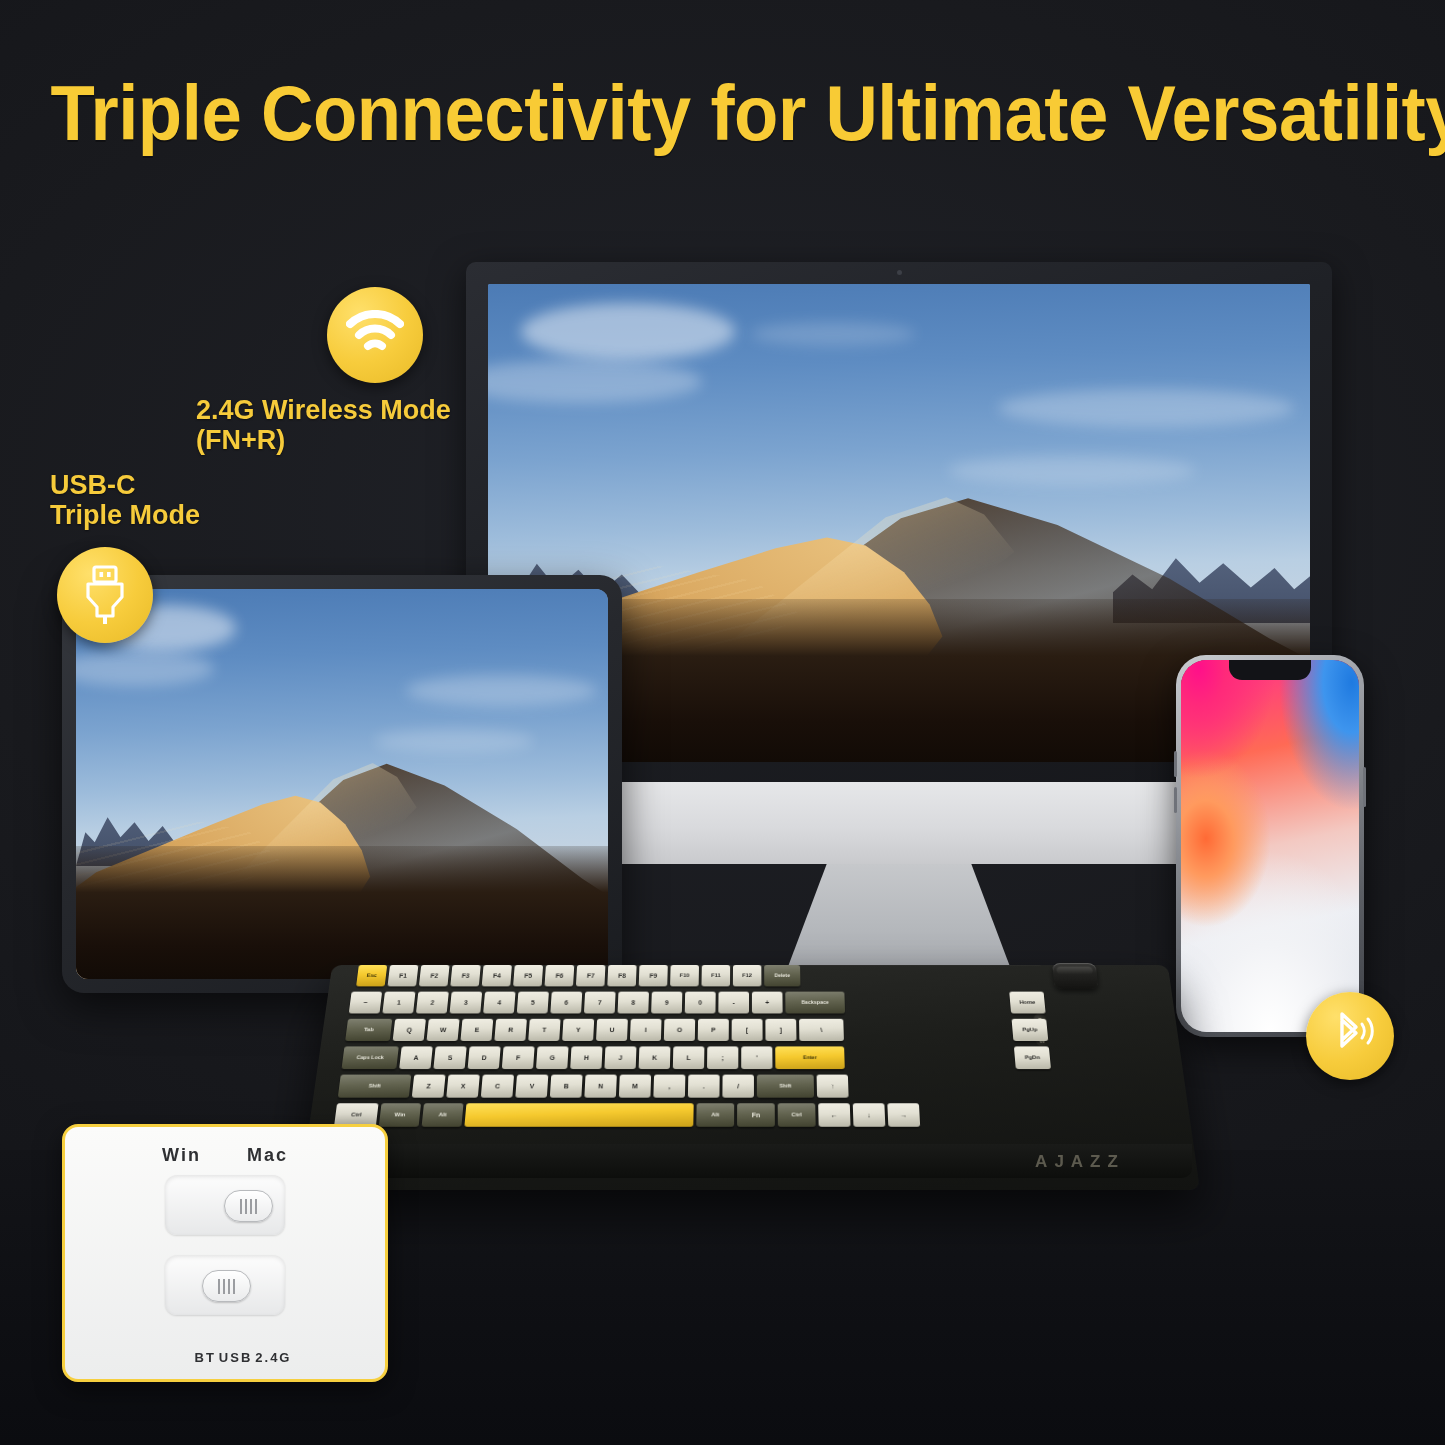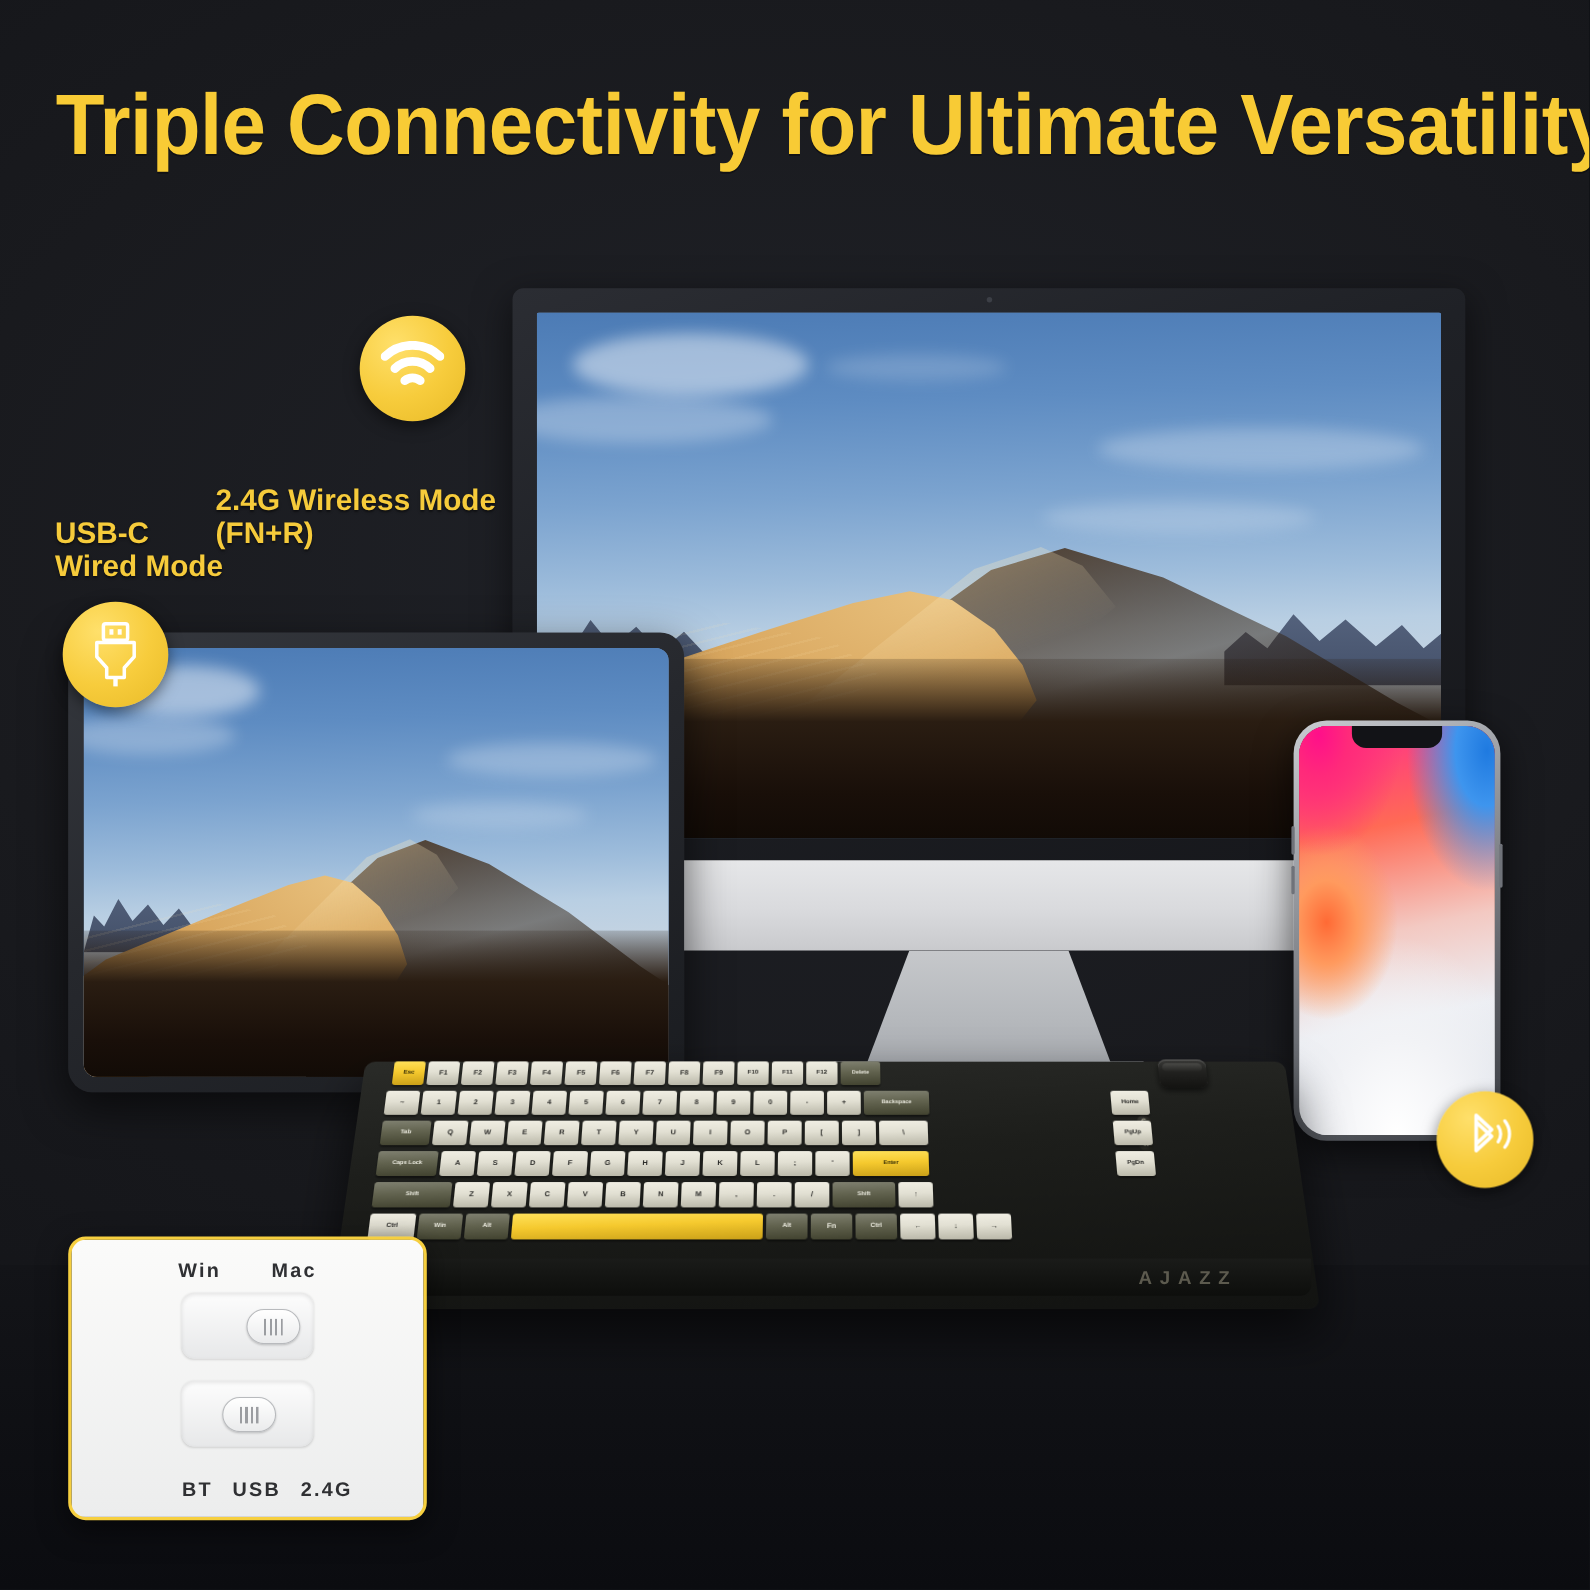--- a/index.html
+++ b/index.html
@@ -227,41 +227,41 @@
   .badge{
     position:absolute;border-radius:50%;
     background:radial-gradient(circle at 34% 28%, #ffe06b 0%, #f7cc3c 52%, #e8ba27 100%);
     display:flex;align-items:center;justify-content:center;
     box-shadow:0 4px 14px rgba(0,0,0,.5);
   }
   .label{
     position:absolute;color:#f6cb3b;font-weight:700;line-height:1.12;
     text-shadow:0 1px 2px rgba(0,0,0,.5);
   }
-  .lbl-wifi{left:196px;top:395px;width:300px;font-size:27px;margin-top:45px;}
+  .lbl-wifi{left:196px;top:395px;width:300px;font-size:27px;}
   .lbl-usb{left:50px;top:470px;width:260px;font-size:27px;}
   .lbl-bt{left:1188px;top:1082px;width:250px;font-size:27px;}
 
   .badge-wifi{left:327px;top:287px;width:96px;height:96px;}
   .badge-usb{left:57px;top:547px;width:96px;height:96px;}
   .badge-bt{left:1306px;top:992px;width:88px;height:88px;}
 
   
   .switch-panel{
     position:absolute;left:62px;top:1124px;width:320px;height:252px;
     background:linear-gradient(180deg,#fbfbfa 0%,#eceded 100%);
     border:3px solid #f6cf3f;border-radius:16px;
     box-shadow:0 8px 26px rgba(0,0,0,.5);
   }
   .sw-caps{
     position:absolute;left:0;right:0;display:flex;justify-content:center;
     color:#2f3033;font-size:18px;font-weight:700;letter-spacing:2px;
   }
   .sw-caps.top{top:18px;gap:46px;}
-  .sw-caps.bot{bottom:14px;gap:18px;font-size:18px;padding-left:36px;}
+  .sw-caps.bot{bottom:14px;gap:3px;font-size:13px;padding-left:36px;}
   .sw-housing{
     position:absolute;left:50%;margin-left:-60px;width:120px;height:60px;
     background:linear-gradient(180deg,#fdfdfd 0%,#e7e8e9 100%);
     border-radius:12px;
     box-shadow:inset 0 2px 4px rgba(0,0,0,.10), 0 1px 2px rgba(0,0,0,.13);
   }
   .sw-housing.h1{top:48px;}
   .sw-housing.h2{top:128px;}
   .sw-thumb{
     position:absolute;top:50%;margin-top:-15px;width:47px;height:30px;
@@ -474,21 +474,21 @@
     <svg width="46" height="62" viewBox="0 0 46 62" aria-hidden="true">
       <rect x="12" y="3" width="22" height="15" rx="2" fill="none" stroke="#fff" stroke-width="3.2"></rect>
       <rect x="17.5" y="8" width="3.6" height="5" fill="#fff"></rect>
       <rect x="25" y="8" width="3.6" height="5" fill="#fff"></rect>
       <path d="M6 20 H40 V33 L31 43 V52 H15 V43 L6 33 Z" fill="none" stroke="#fff" stroke-width="3.2" stroke-linejoin="round"></path>
       <rect x="21" y="52" width="4" height="8" fill="#fff"></rect>
     </svg>
   </div>
   <div class="label lbl-usb">
     <div>USB-C</div>
-    <div>Wired Mode</div>
+    <div>Triple Mode</div>
   </div>
 
   <div class="badge badge-bt">
     <svg width="56" height="56" viewBox="0 0 56 56" aria-hidden="true">
       <path d="M20 12 L34 25 L20 38 V6 L34 19 L20 32" fill="none" stroke="#fff" stroke-width="3.4" stroke-linejoin="round" stroke-linecap="round"></path>
       <path d="M40 16 A12 12 0 0 1 40 30" fill="none" stroke="#fff" stroke-width="3" stroke-linecap="round"></path>
       <path d="M46 11 A19 19 0 0 1 46 35" fill="none" stroke="#fff" stroke-width="3" stroke-linecap="round"></path>
     </svg>
   </div>
 

